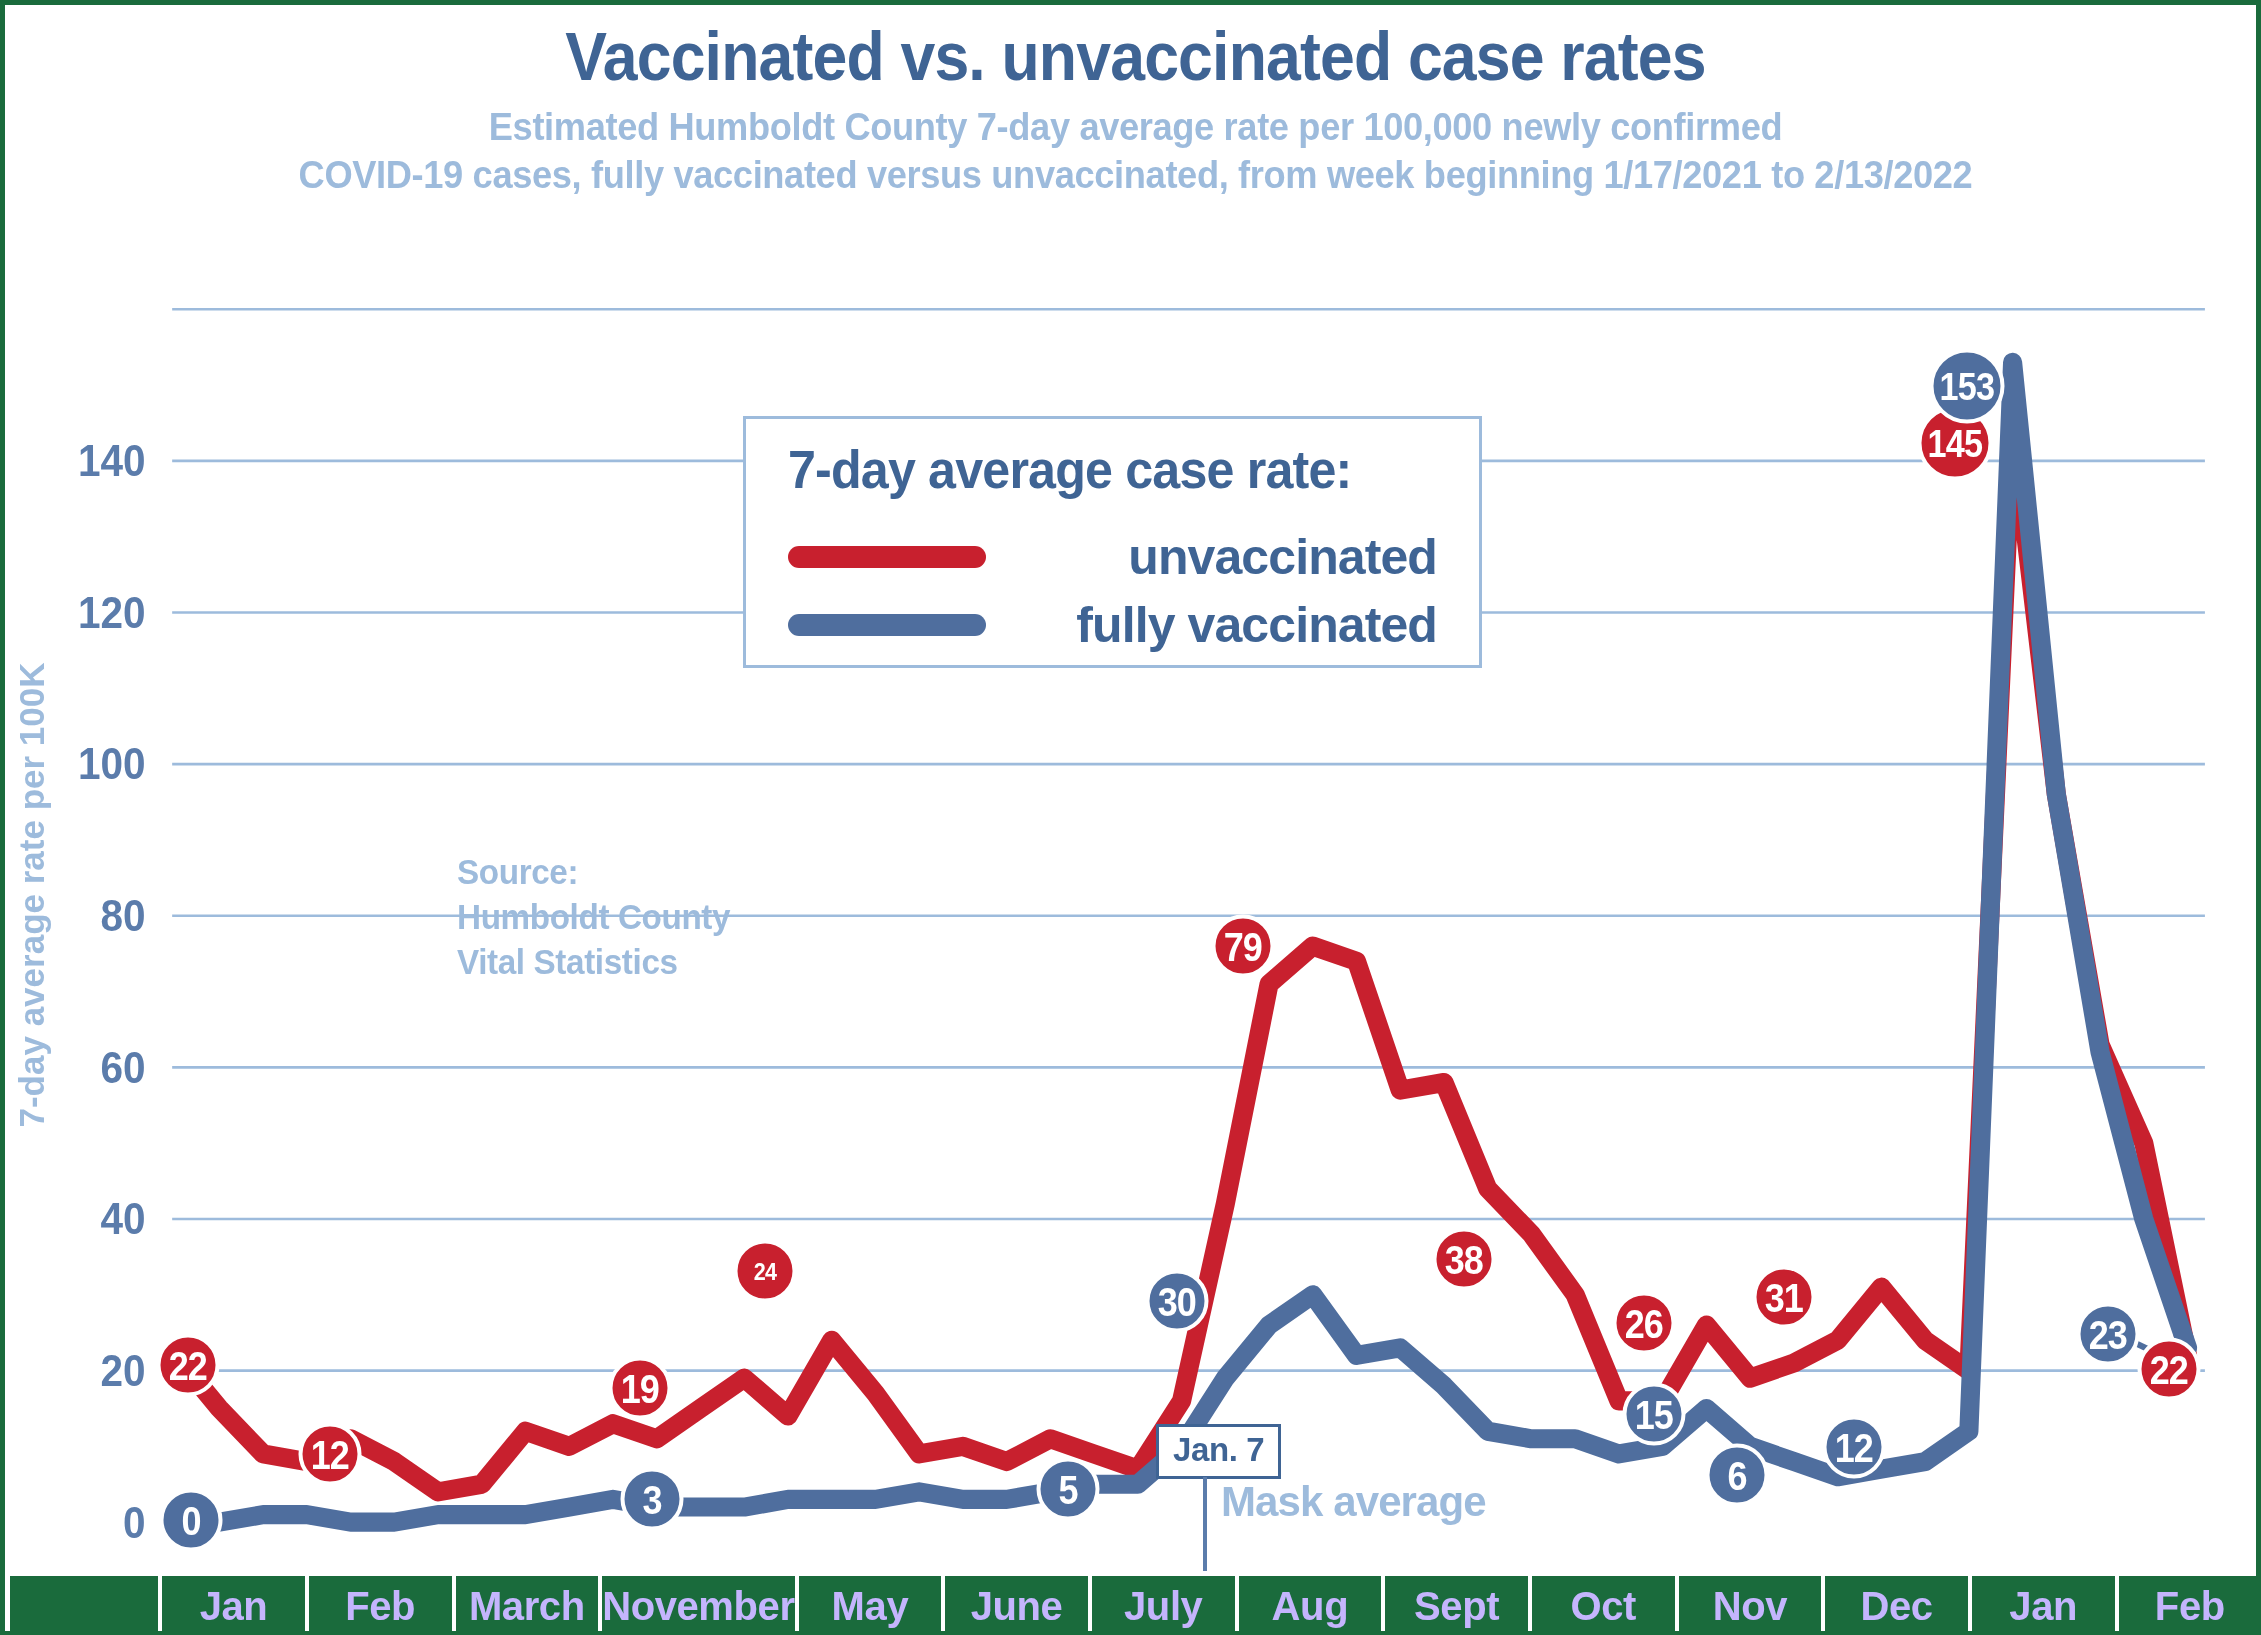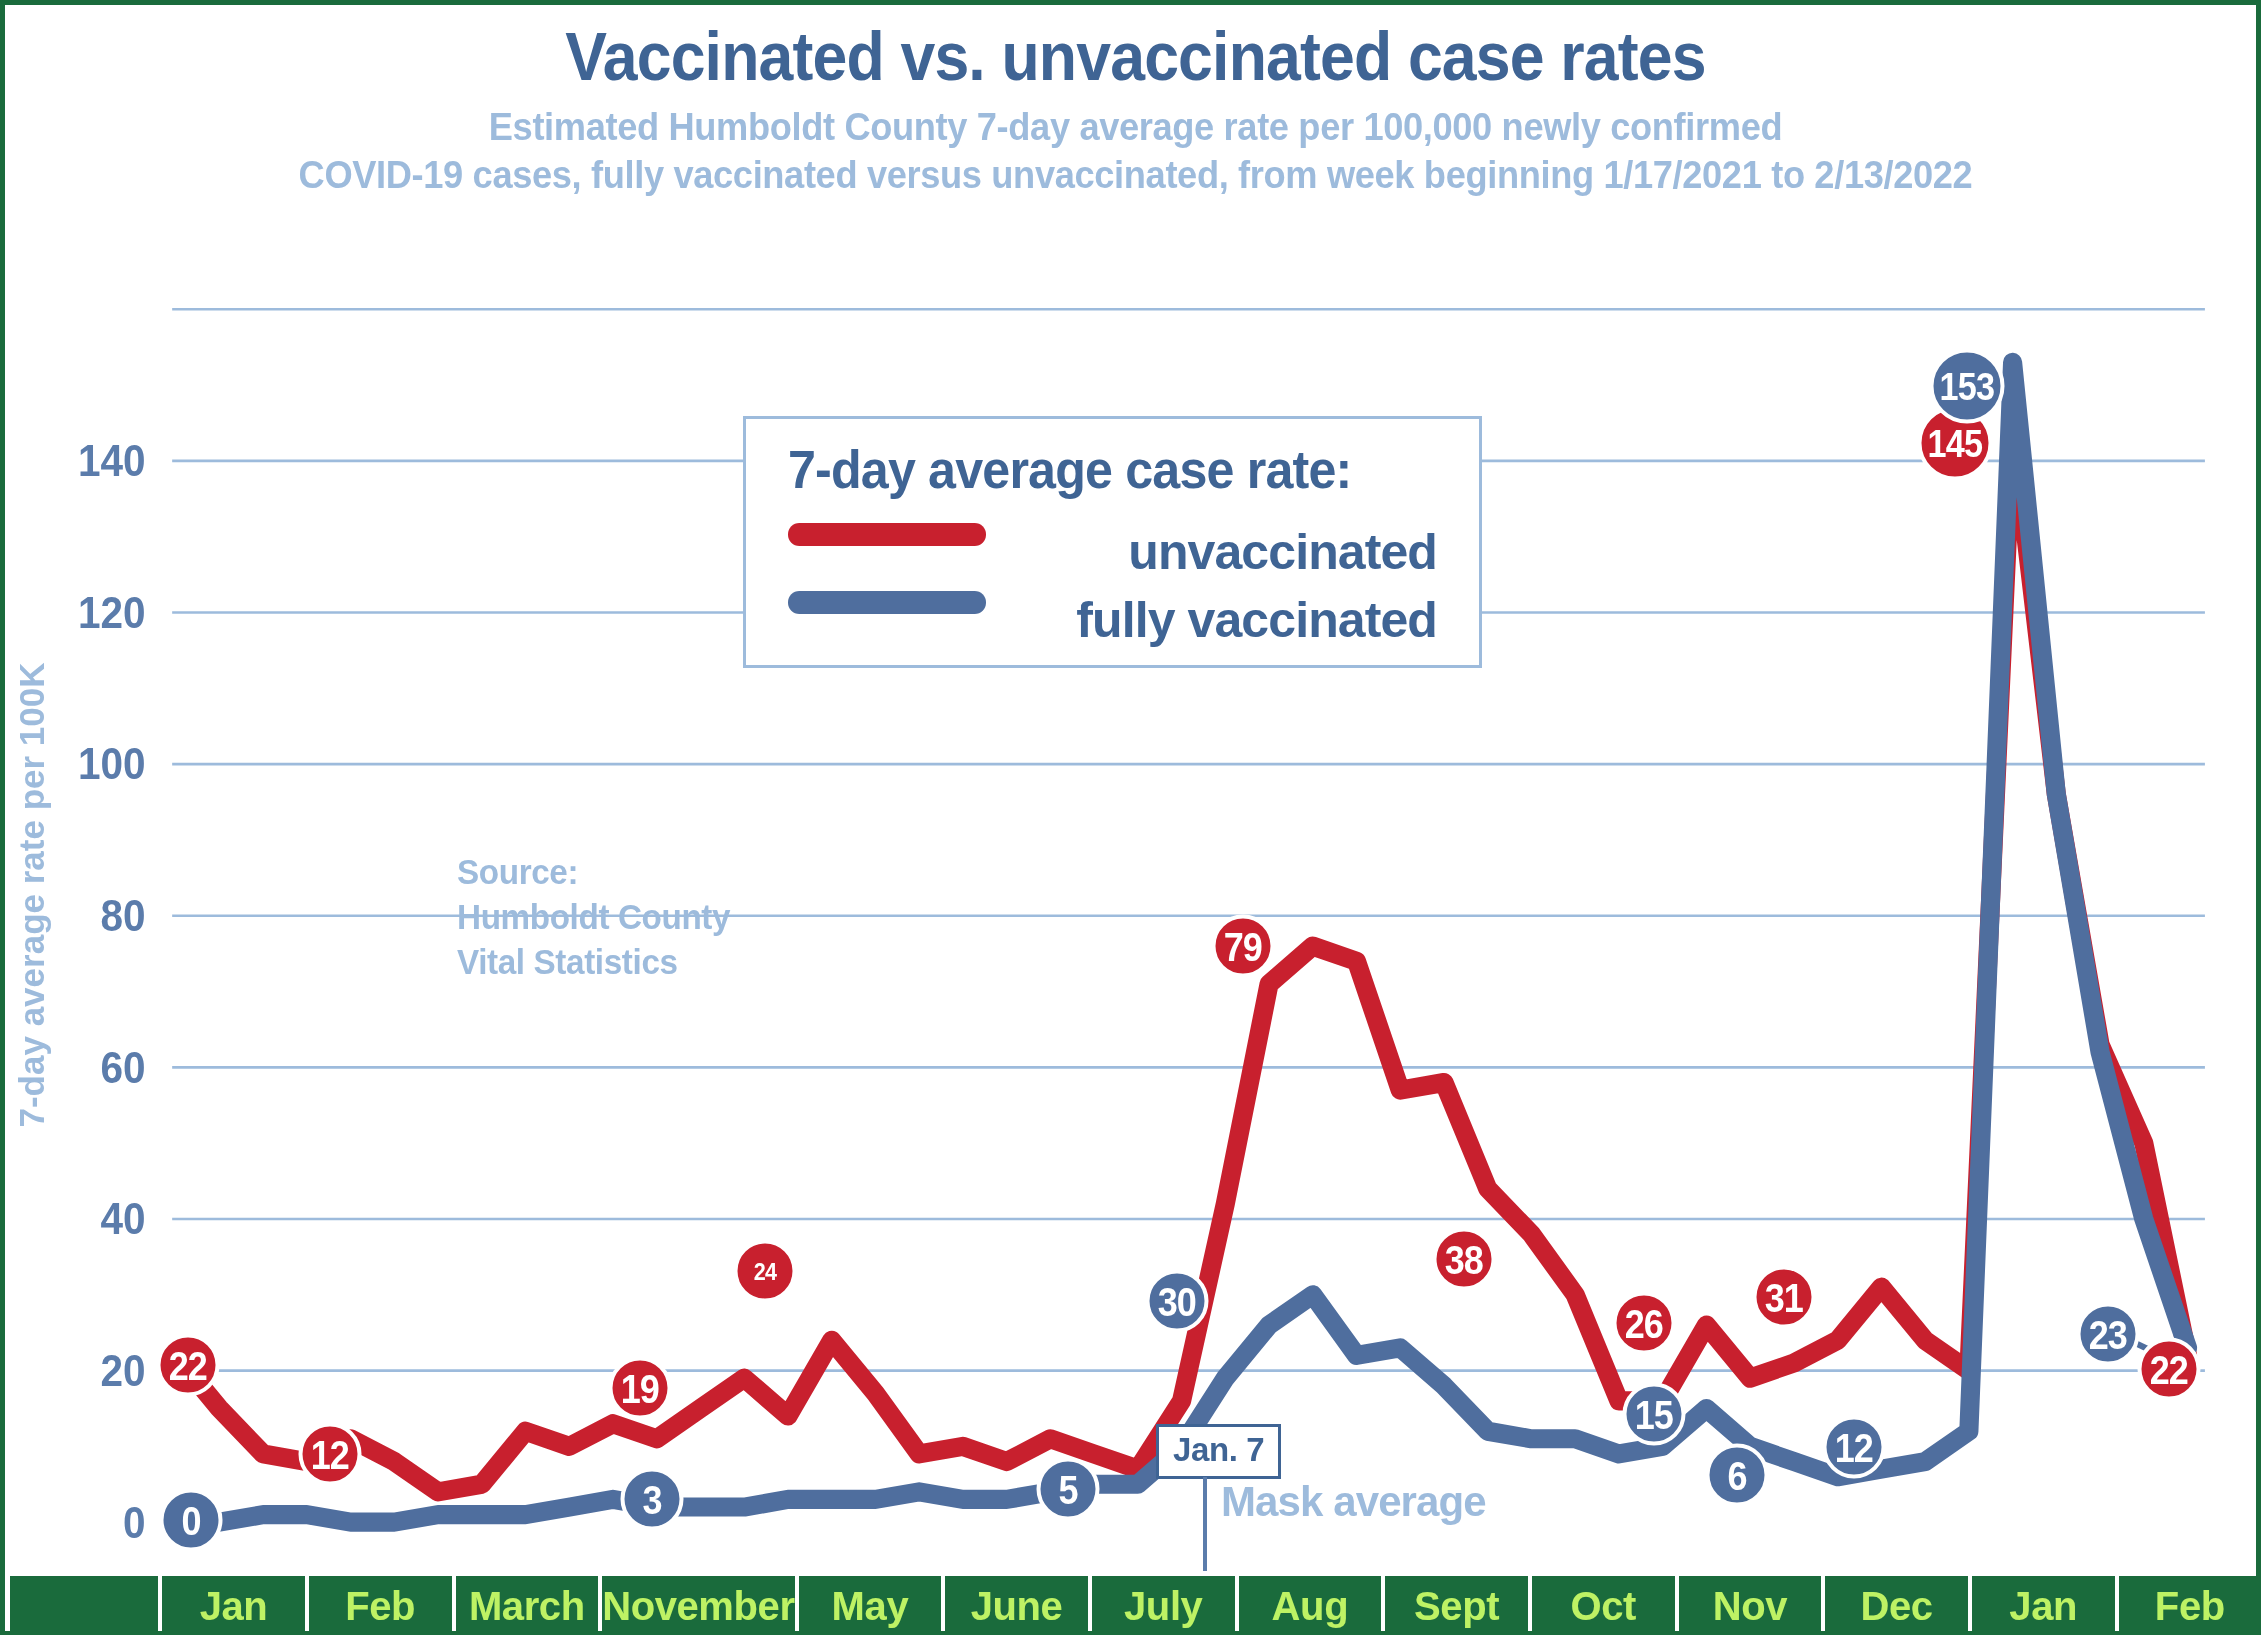--- a/index.html
+++ b/index.html
@@ -114,21 +114,21 @@
     transform: scaleX(0.93);
     transform-origin: left top;
     white-space: nowrap;
   }
   .legend-row {
     position: absolute;
     left: 42px;
     width: 661px;
     height: 68px;
     display: flex;
-    align-items: flex-start;
+    align-items: center;
   }
   #legend-row-unvax { top: 104px; }
   #legend-row-vax   { top: 172px; }
   .legend-swatch {
     width: 198px;
     height: 22.6px;
     border-radius: 11.3px;
     flex: 0 0 auto;
   }
   .legend-label {
@@ -228,21 +228,21 @@
     background: #1a6b3c;
     border-right: 4.3px solid #ffffff;
     flex: 0 0 auto;
   }
   .month-cell {
     background: #1a6b3c;
     border-right: 4.3px solid #ffffff;
     display: flex;
     align-items: center;
     justify-content: center;
-    color: #bef264;
+    color: #c4b5fd;
     font-family: "Liberation Sans Narrow", "Liberation Sans", sans-serif;
     font-size: 40px;
     font-weight: bold;
     letter-spacing: -0.4px;
     flex: 1 1 0;
   }
   .month-cell:last-child { border-right: none; }
 </style>
 </head>
 <body>

